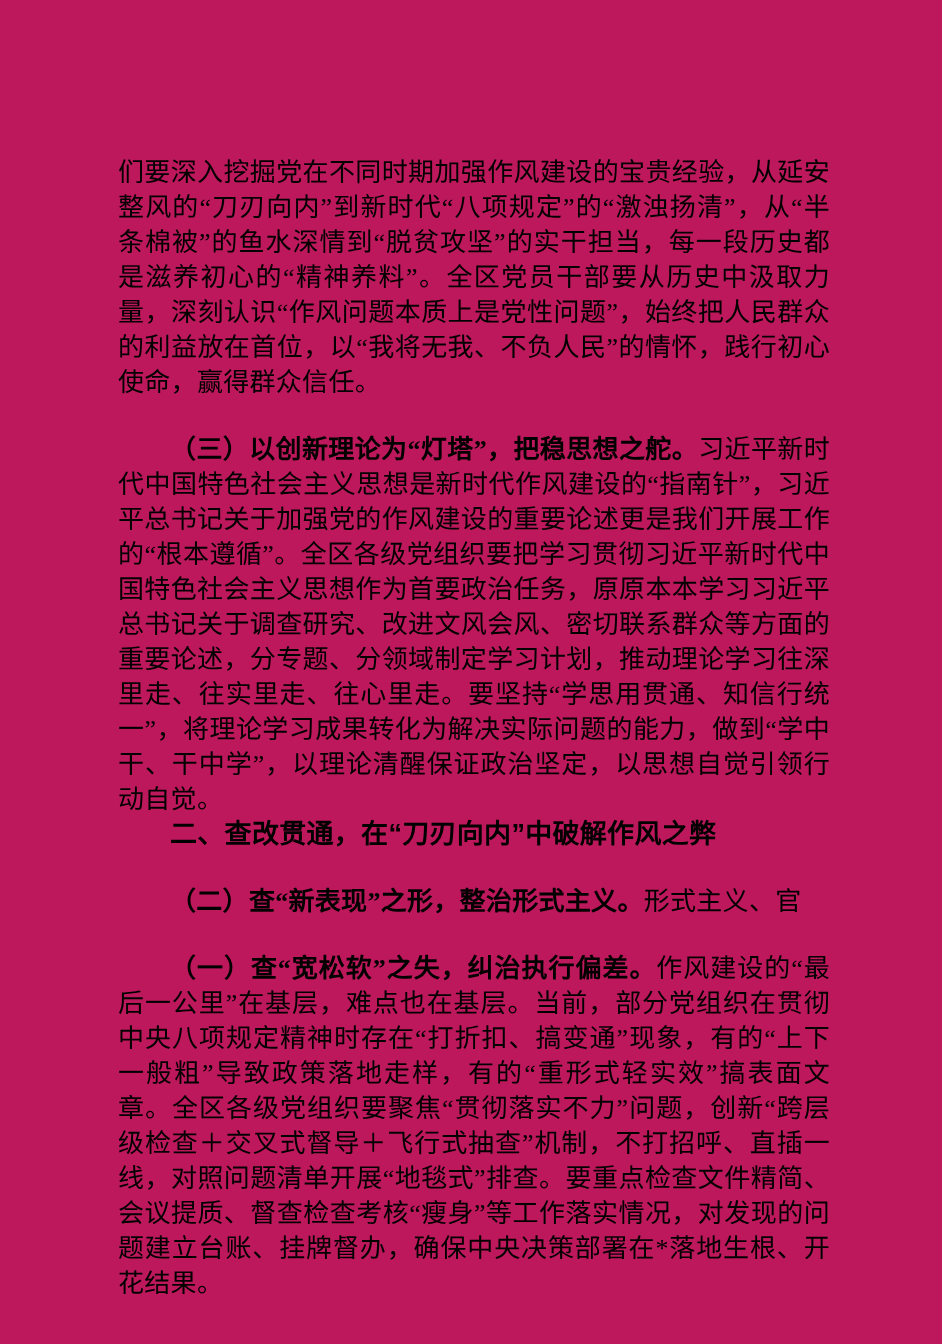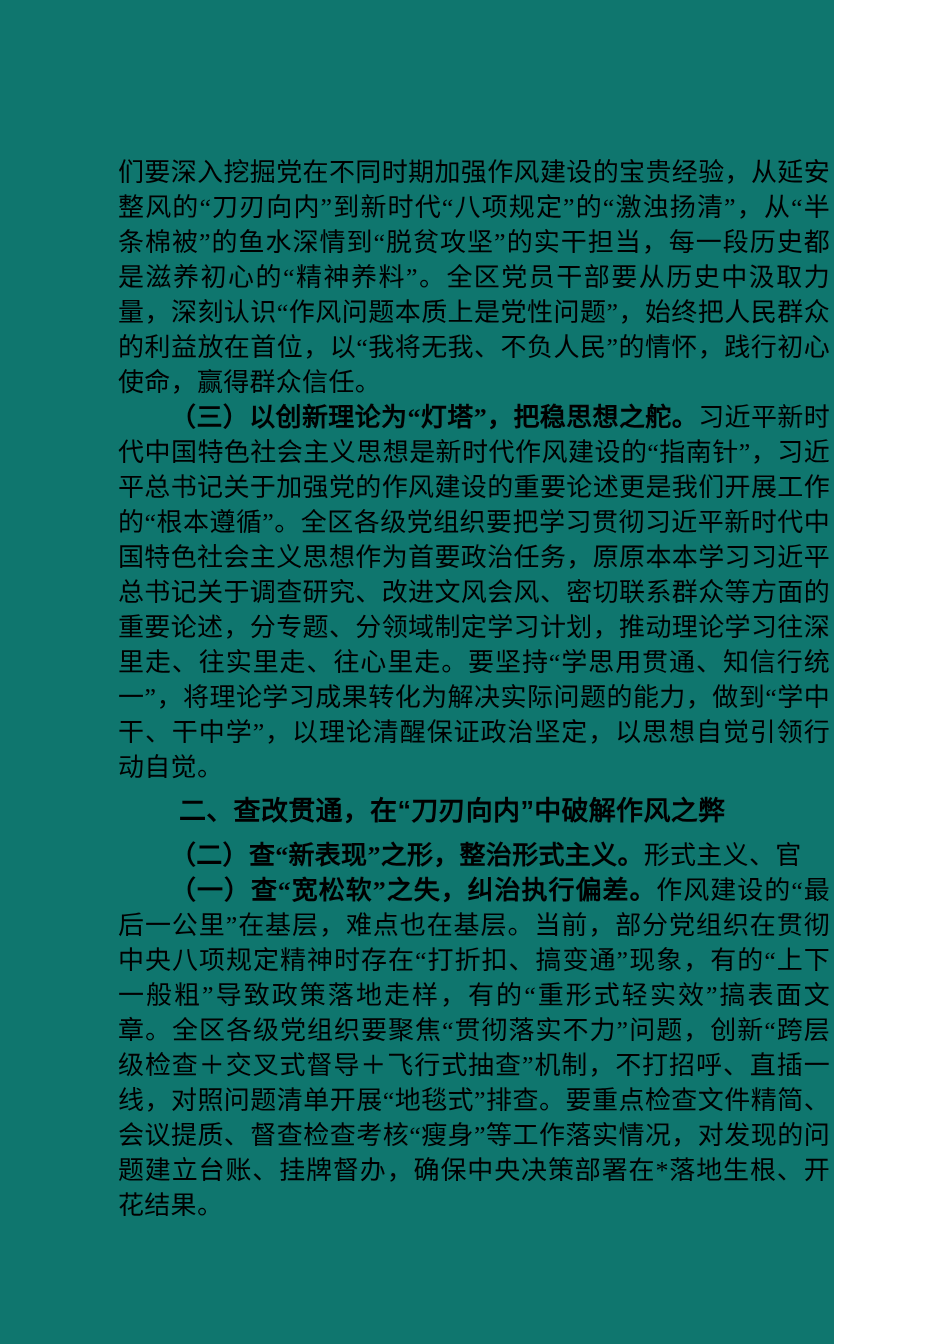--- a/index.html
+++ b/index.html
@@ -2,23 +2,23 @@
 <html lang="zh-CN"><head>
 <meta charset="utf-8">
 <style>
   html, body {
     margin: 0;
     padding: 0;
     background: #ffffff;
   }
   .page {
     position: relative;
-    width: 834px;
+    width: 942px;
     height: 1344px;
-    background: #0f766e;
+    background: #be185d;
     overflow: hidden;
     font-family: "Liberation Serif", serif;
   }
   .content {
     position: absolute;
     left: 118px;
     top: 155px;
     width: 712px;
   }
   .para {
@@ -27,26 +27,27 @@
     font-family: "Liberation Serif", serif;
     font-size: 26px;
     line-height: 35px;
     color: #000000;
     text-align: justify;
     word-break: break-all;
     letter-spacing: 0.3px;
   }
   .indent2 {
     text-indent: 52px;
+    margin-top: 32px;
   }
   .lead-bold {
     font-weight: 700;
   }
   .section-heading {
-    margin: 9px;
+    margin: 0;
     padding: 0;
     text-indent: 52px;
     font-family: "Liberation Sans", sans-serif;
     font-weight: 700;
     font-size: 27px;
     line-height: 35px;
     color: #000000;
     text-align: justify;
     word-break: break-all;
     letter-spacing: 0.3px;

